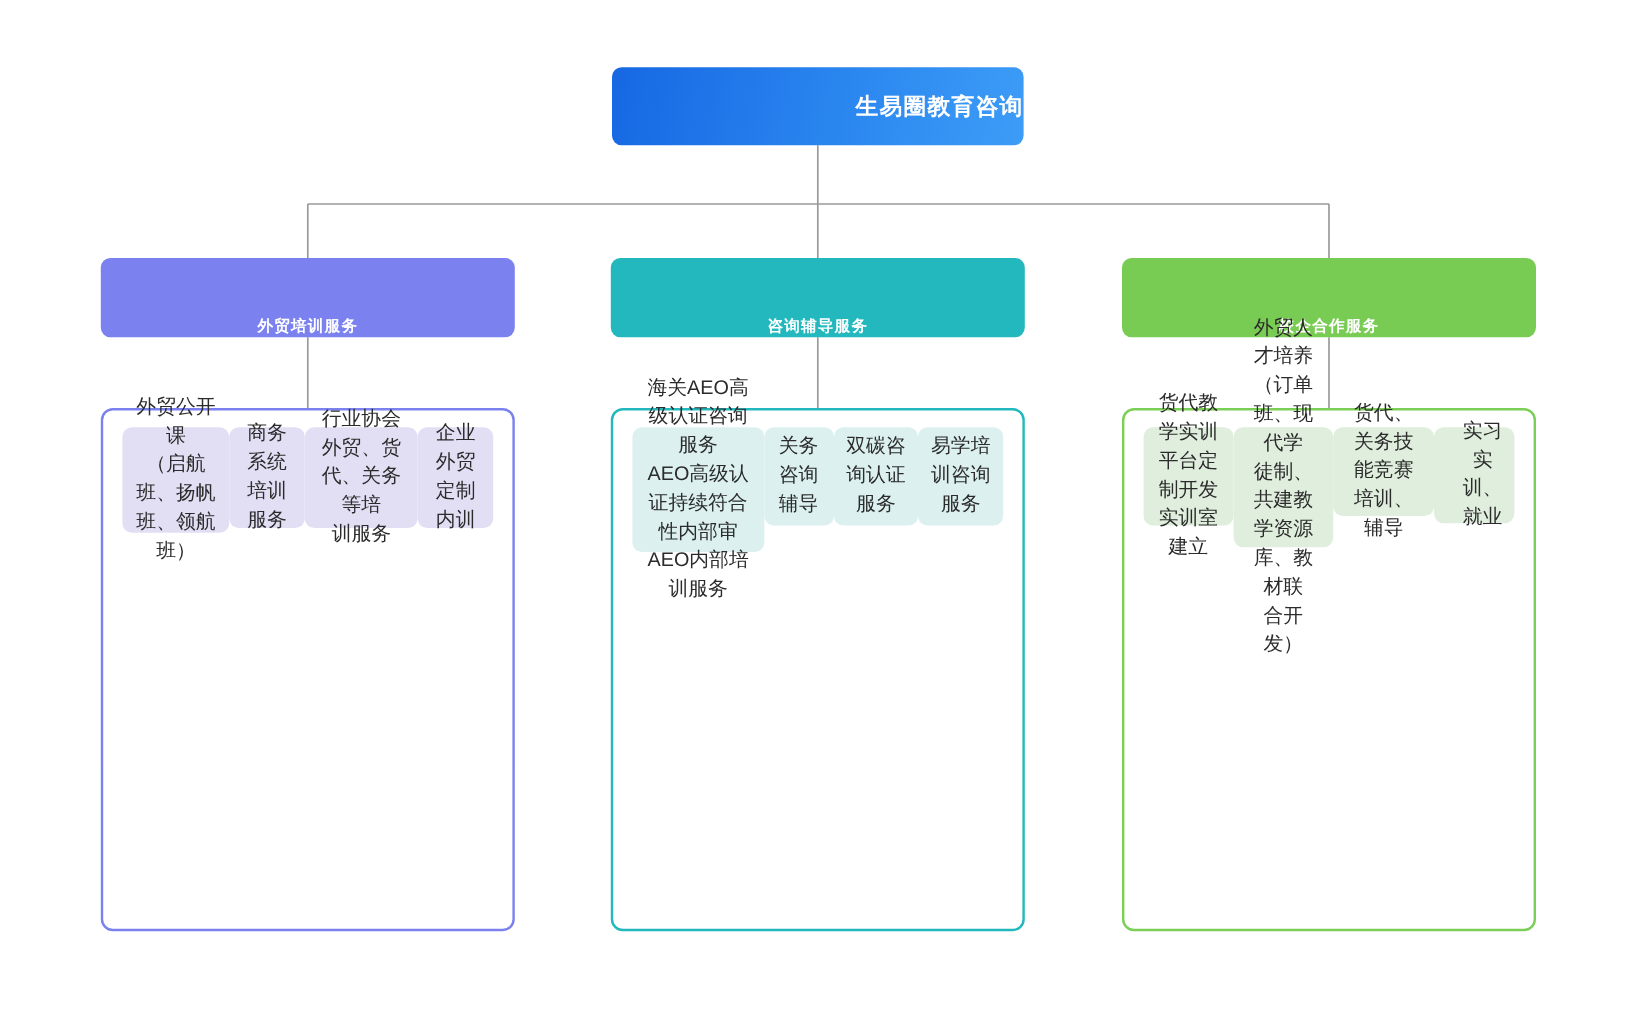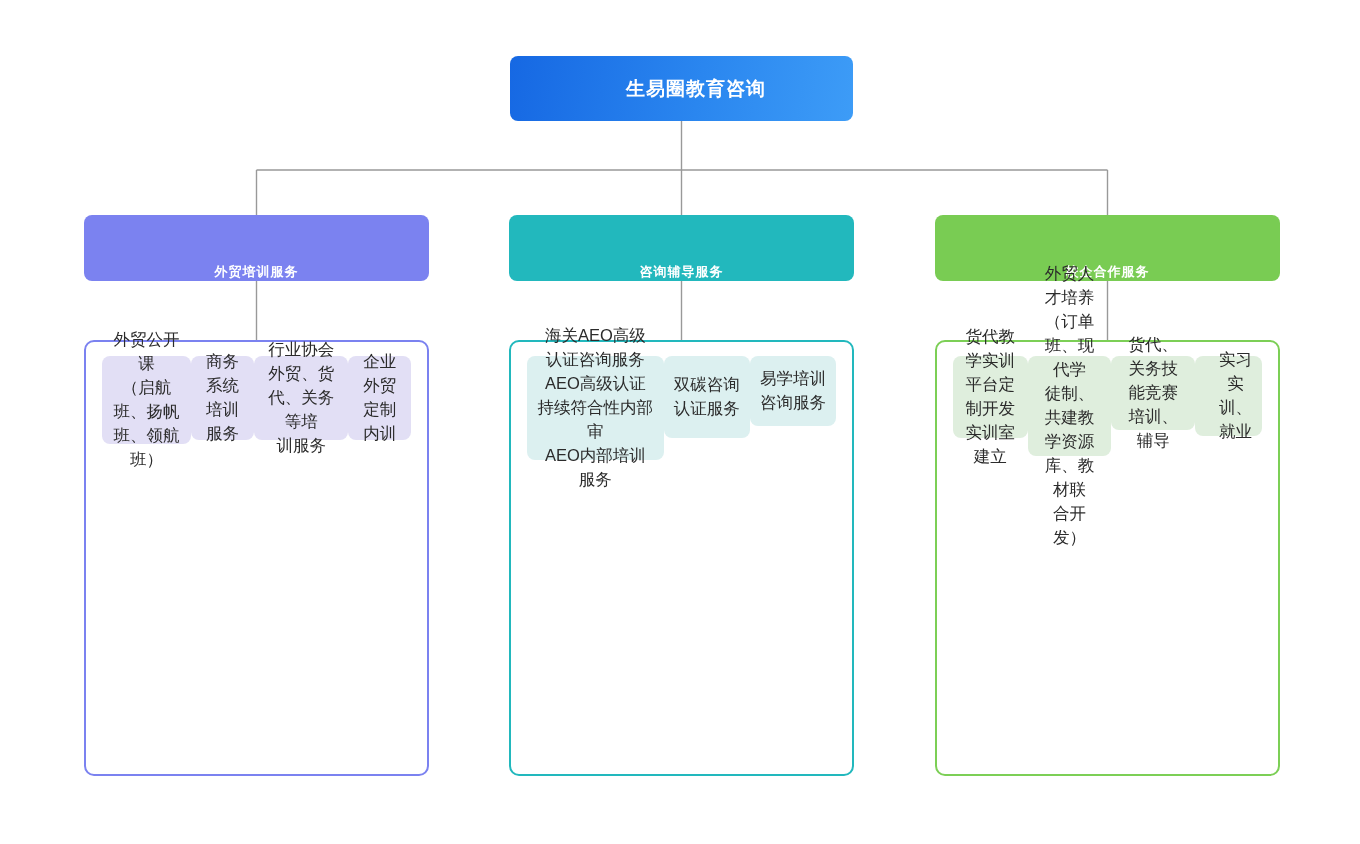--- a/index.html
+++ b/index.html
@@ -32,21 +32,21 @@
   
   .root-node {
     position: absolute;
     left: 510px;
     top: 56px;
     width: 343px;
     height: 65px;
     border-radius: 8px;
     display: flex;
     align-items: center;
-    justify-content: center;
+    justify-content: flex-end;
     color: #ffffff;
     font-size: 19px;
     font-weight: bold;
     letter-spacing: 1px;
     background: linear-gradient(100deg, #1668e3 0%, #2a86ef 55%, #3d9cf7 100%);
     padding-left: 29px;
   }
 
   
   .column {
@@ -116,21 +116,21 @@
 
   
   .col-0 .item-0 { height: 88px; }
   .col-0 .item-1 { height: 84px; }
   .col-0 .item-2 { height: 84px; }
   .col-0 .item-3 { height: 84px; }
 
   .col-1 .item-0 { height: 104px; }
   .col-1 .item-1 { height: 82px; }
   .col-1 .item-2 { height: 82px; }
-  .col-1 .item-3 { height: 70px; }
+  .col-1 .item-3 { height: 82px; font-family: Liberation Mono, monospace; }
 
   .col-2 .item-0 { height: 82px; }
   .col-2 .item-1 { height: 100px; }
   .col-2 .item-2 { height: 74px; }
   .col-2 .item-3 { height: 80px; padding-left: 24px; }
 </style>
 </head>
 <body>
 
 <div id="chart">
@@ -169,20 +169,21 @@
   </div>
 
   <div class="column col-1">
     <div class="col-header">
       <span>咨询辅导服务</span>
     </div>
     <div class="col-body">
       <div class="item item-0">海关AEO高级认证咨询服务
 AEO高级认证持续符合性内部审
 AEO内部培训服务</div>
+      <div class="item item-1">关务咨询辅导</div>
       <div class="item item-2">双碳咨询认证服务</div>
       <div class="item item-3">易学培训咨询服务</div>
     </div>
   </div>
 
   <div class="column col-2">
     <div class="col-header">
       <span>校企合作服务</span>
     </div>
     <div class="col-body">

